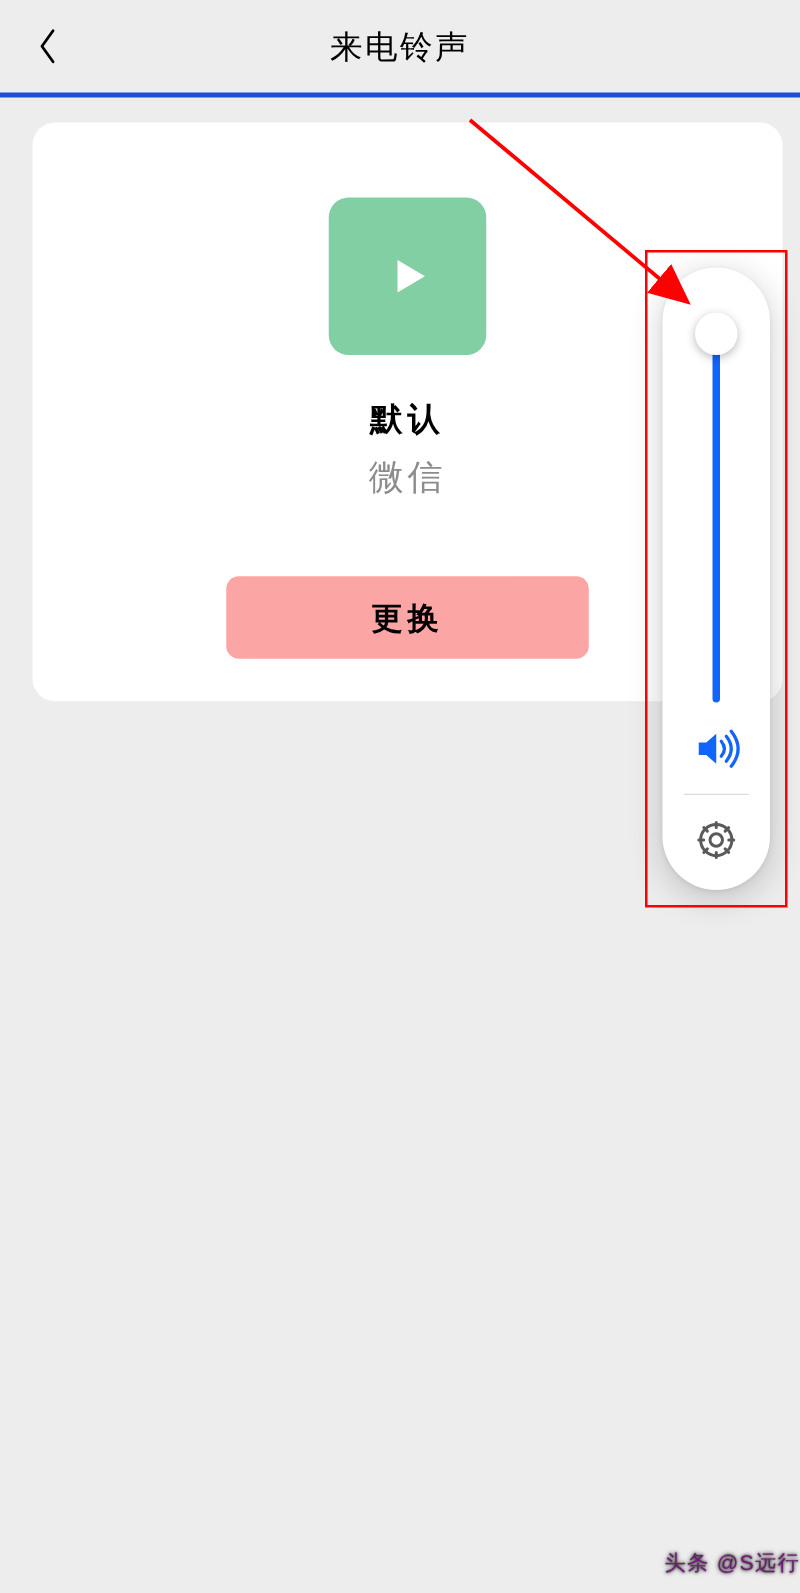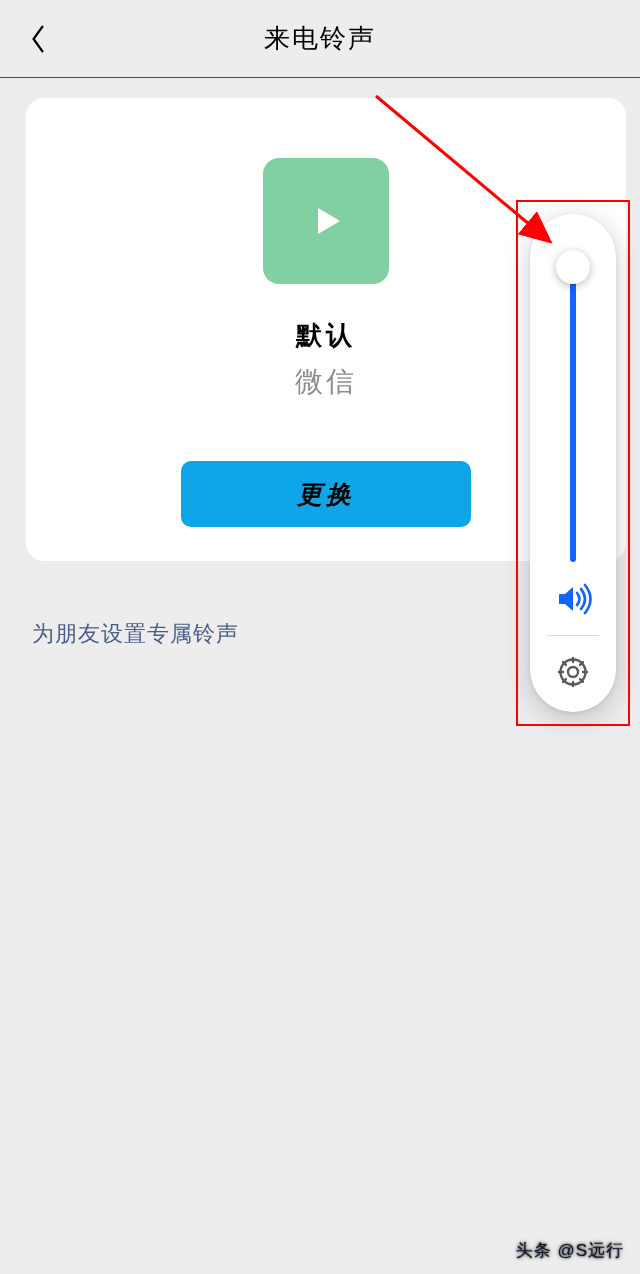--- a/index.html
+++ b/index.html
@@ -10,21 +10,21 @@
       font-family: -apple-system, "PingFang SC", "Microsoft YaHei", sans-serif;
       position: relative;
       overflow: hidden;
     }
     .header {
       height: 78px;
       display: flex;
       align-items: center;
       position: relative;
       background: #ededed;
-      border-bottom: 1px solid #1d4ed8;
+      border-bottom: 4px solid #1d4ed8;
     }
     .back-btn {
       position: absolute;
       left: 18px;
       top: 50%;
       transform: translateY(-50%);
       width: 40px;
       height: 40px;
       display: flex;
       align-items: center;
@@ -70,31 +70,30 @@
     .ringtone-sub {
       margin-top: 10px;
       font-size: 28px;
       color: #8c8c8c;
       letter-spacing: 3px;
     }
     .change-btn {
       margin-top: 60px;
       width: 290px;
       height: 66px;
-      background: #0ea5e9;
+      background: #fca5a5;
       border-radius: 10px;
       display: flex;
       align-items: center;
       justify-content: center;
       font-size: 25px;
       font-weight: 600;
       color: #000;
       letter-spacing: 4px;
       cursor: pointer;
-      font-style: italic;
     }
     .friend-link {
       margin-top: 58px;
       font-size: 22px;
       color: #4a5e88;
       letter-spacing: 1px;
       padding-left: 6px;
       cursor: pointer;
     }
     
@@ -177,23 +176,23 @@
     .arrow-svg {
       position: absolute;
       left: 368px;
       top: 88px;
       pointer-events: none;
     }
     
     .watermark {
       position: absolute;
       bottom: 12px;
-      right: 16px;
+      right: 0;
       font-size: 17px;
-      color: #0f172a;
+      color: #701a75;
       text-shadow: 0 0 4px rgba(0,0,0,.7), 0 0 2px rgba(0,0,0,.8);
       letter-spacing: 1px;
       margin-left: 44px;
     }
   </style>
 </head>
 <body>
 
 <div class="header">
   <div class="back-btn">
@@ -210,21 +209,20 @@
       <svg viewBox="0 0 44 44">
         <polygon points="14,9 36,22 14,35" fill="#ffffff"></polygon>
       </svg>
     </div>
     <div class="ringtone-title">默认</div>
     <div class="ringtone-sub">微信</div>
     <div class="change-btn">
       <span>更换</span>
     </div>
   </div>
-  <div class="friend-link">为朋友设置专属铃声</div>
 </div>
 
 <div class="volume-panel">
   <div class="slider-track-wrap">
     <div class="slider-fill"></div>
     <div class="slider-thumb"></div>
   </div>
   <div class="vol-icon">
     <svg viewBox="0 0 40 40">
       <path d="M6 15 L12 15 L20 8 L20 32 L12 25 L6 25 Z" fill="#1264ff"></path>

